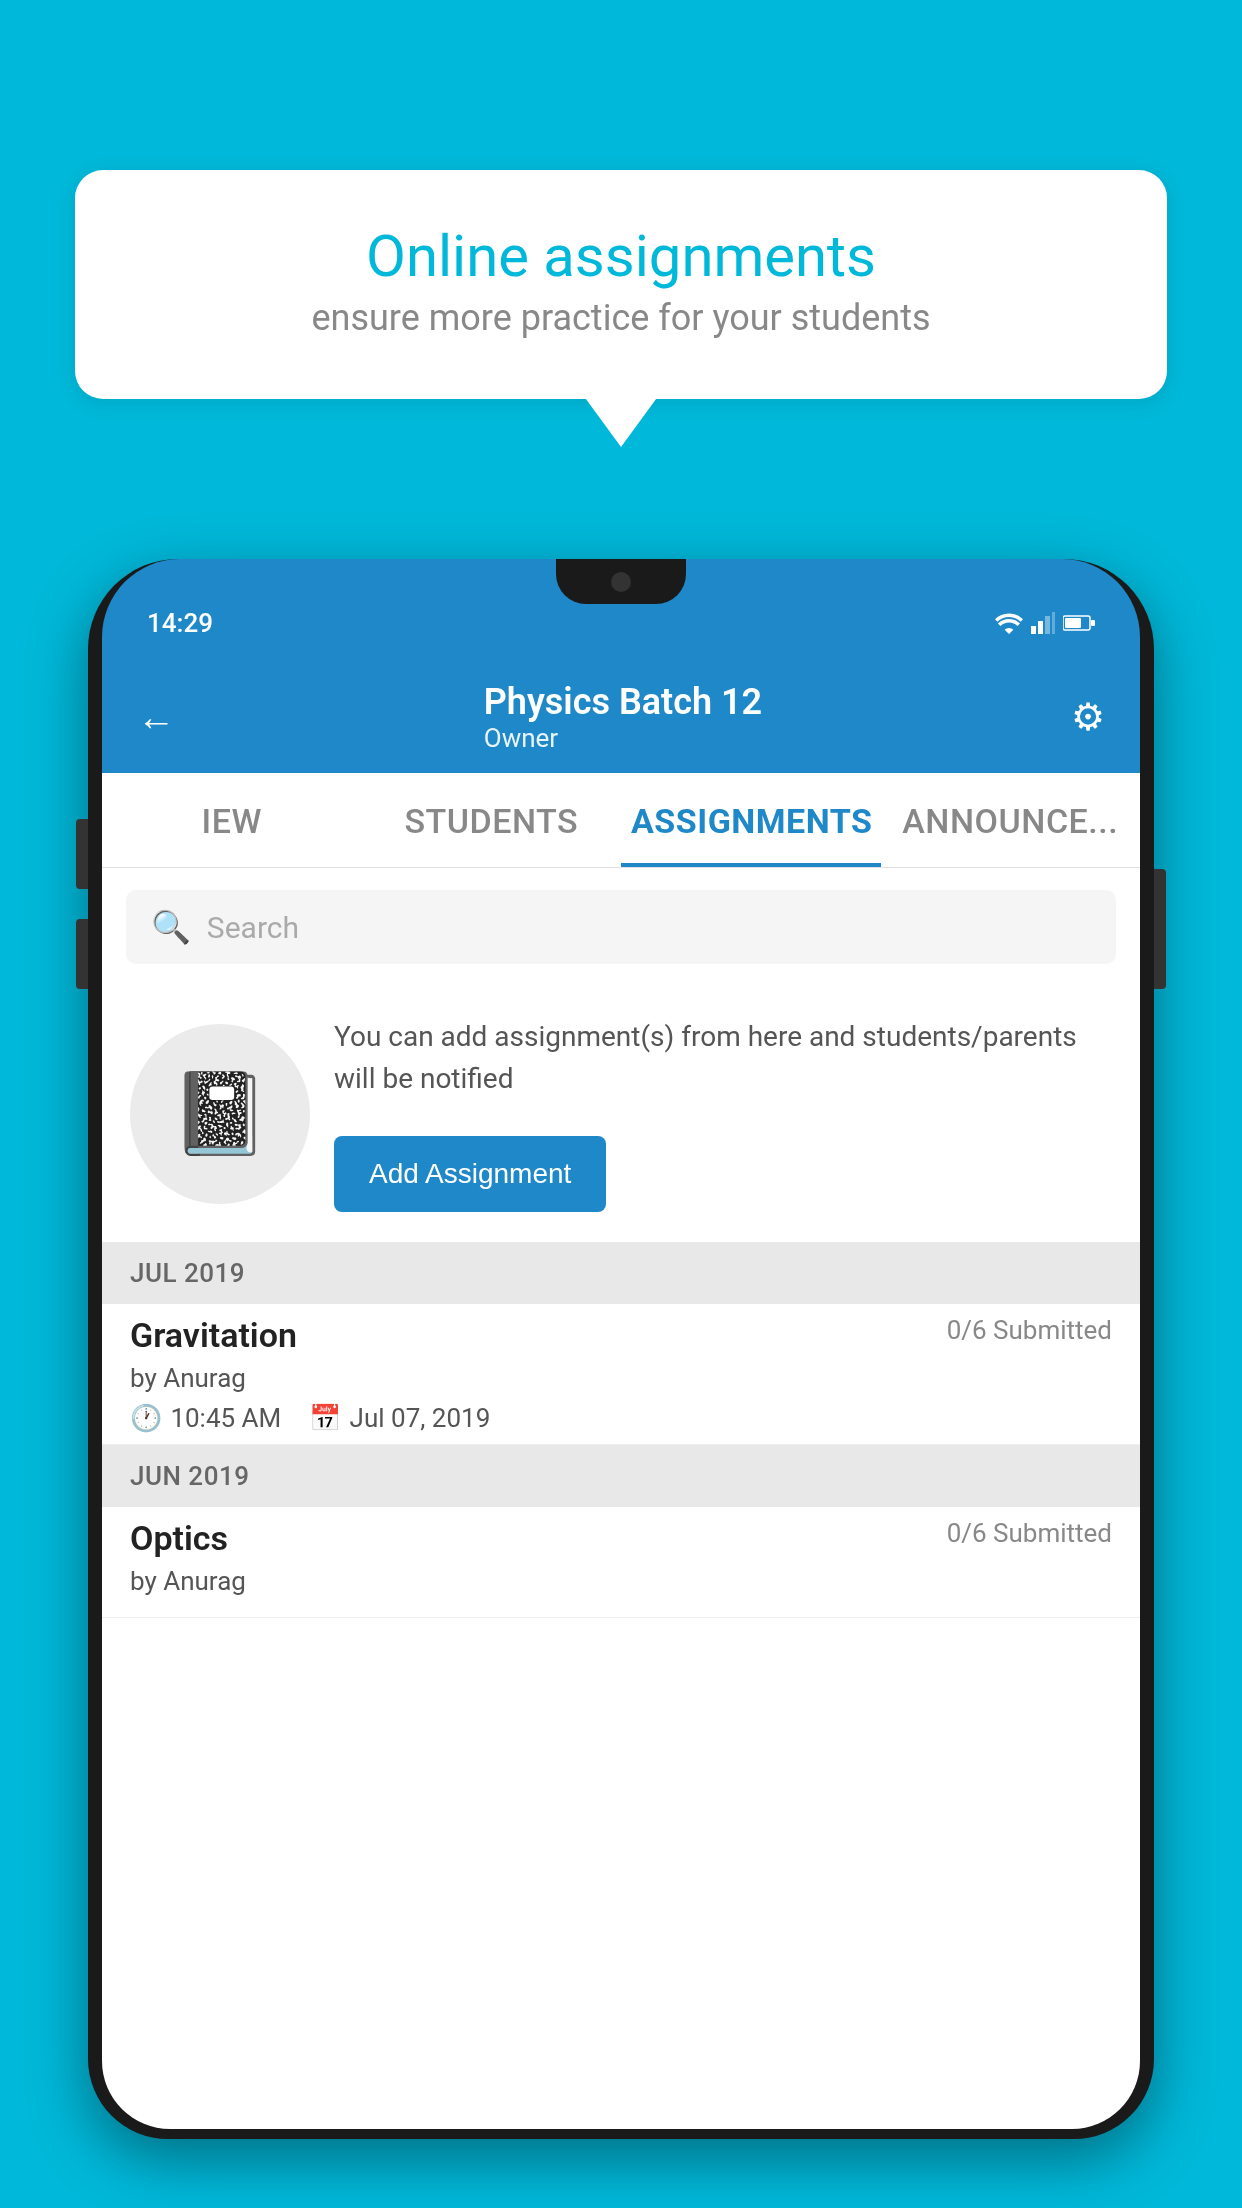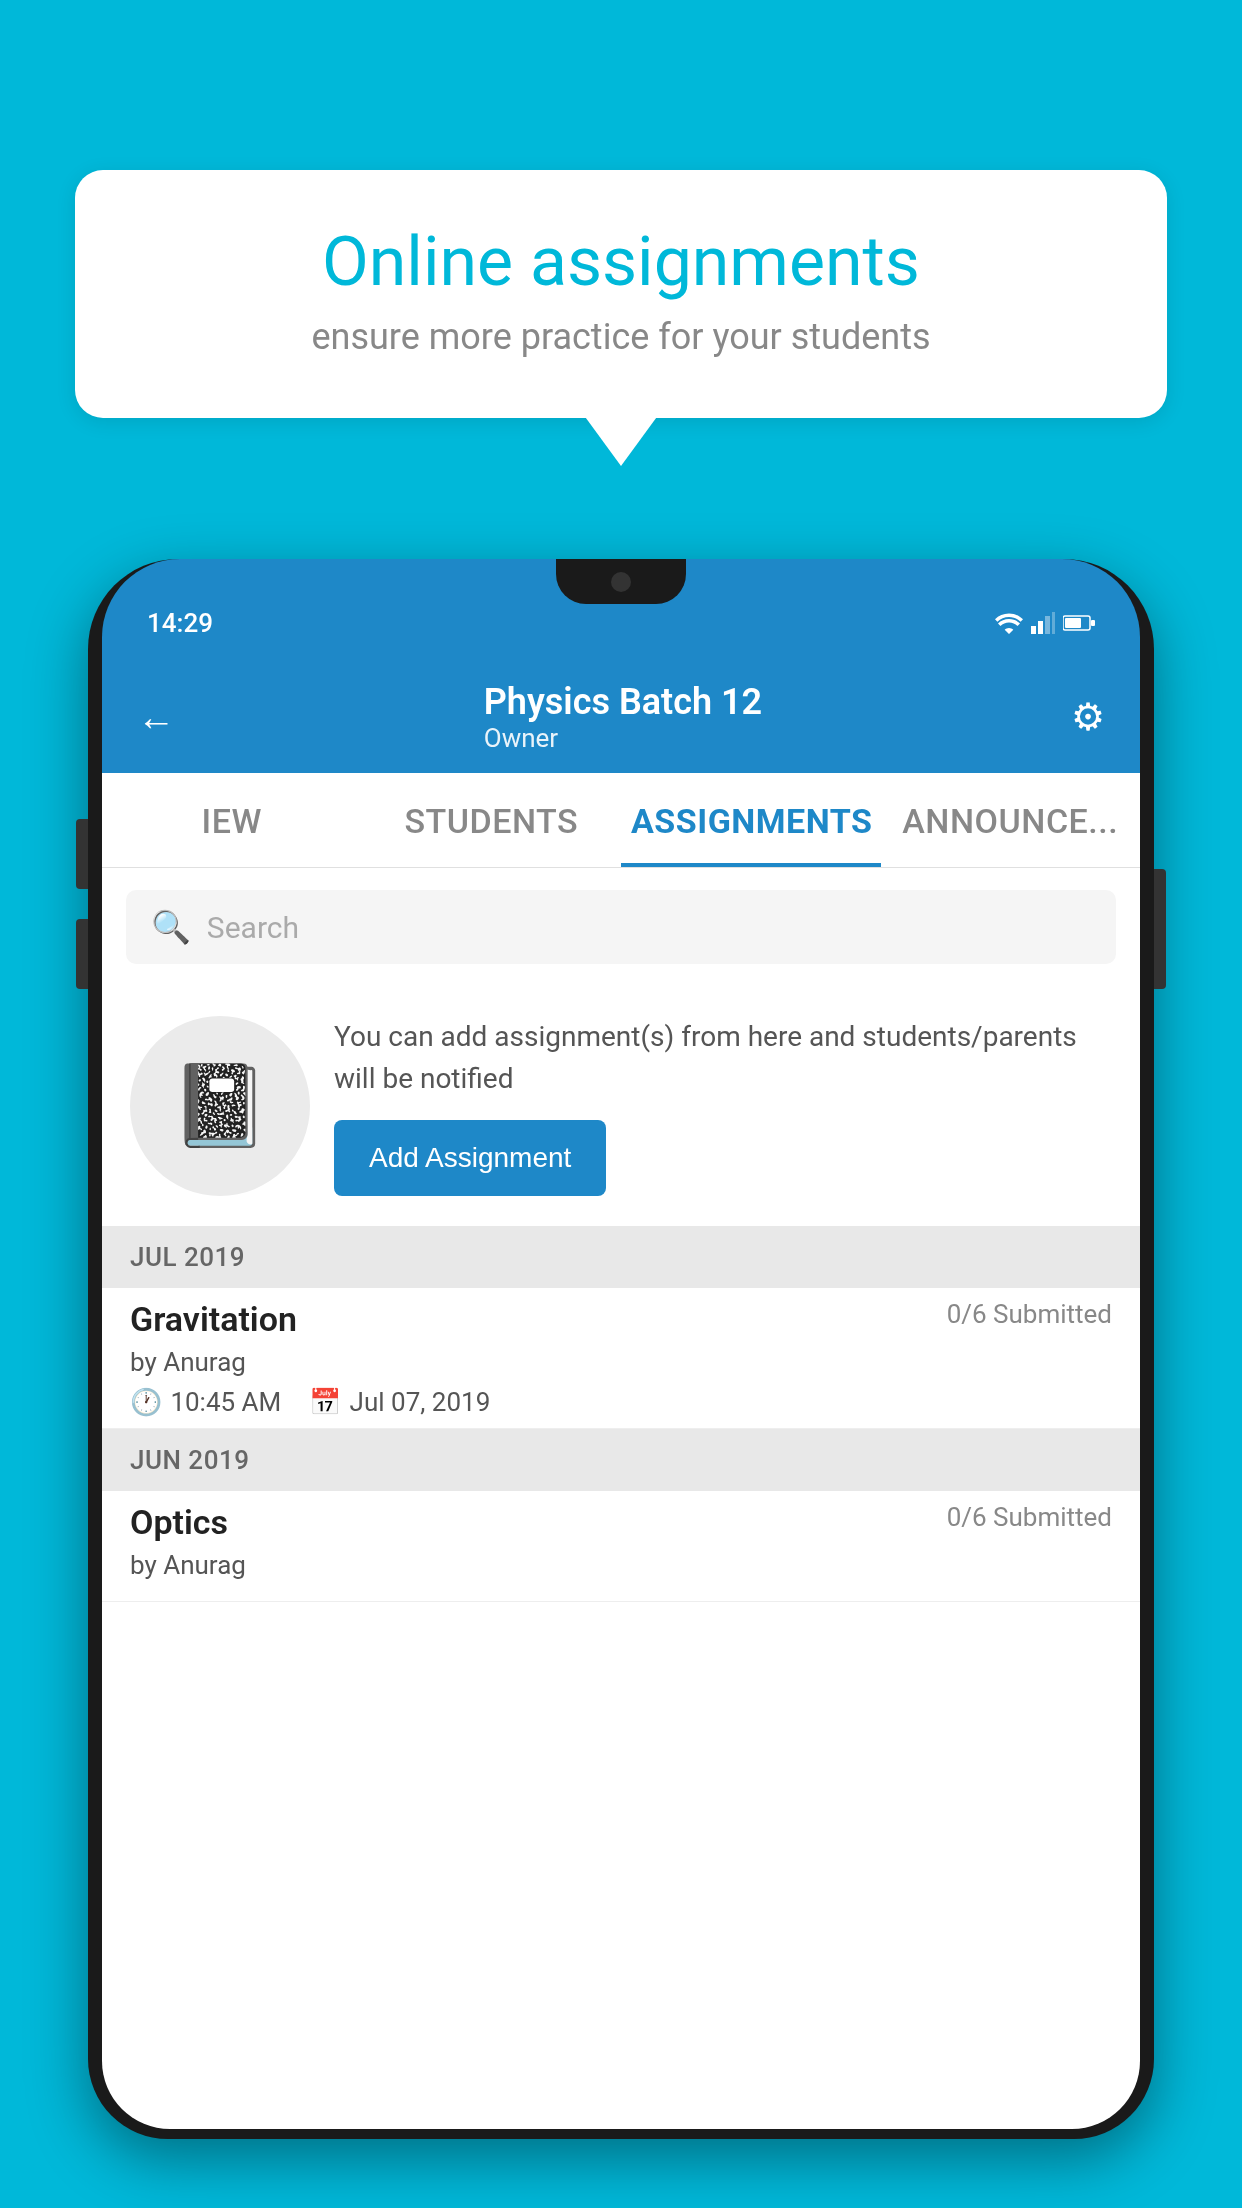--- a/index.html
+++ b/index.html
@@ -37,24 +37,24 @@
       left: 50%;
       transform: translateX(-50%);
       width: 0;
       height: 0;
       border-left: 38px solid transparent;
       border-right: 38px solid transparent;
       border-top: 52px solid white;
     }
 
     .speech-bubble-title {
-      font-size: 68px;
+      font-size: 58px;
       color: #00b8d9;
       font-weight: 400;
-      margin-bottom: 16px;
+      margin-bottom: 8px;
       line-height: 1.1;
     }
 
     .speech-bubble-subtitle {
       font-size: 36px;
       color: #888;
       font-weight: 400;
     }
 
     
@@ -250,21 +250,21 @@
     }
 
     .promo-content {
       flex: 1;
     }
 
     .promo-text {
       font-size: 28px;
       color: #555;
       line-height: 1.5;
-      margin-bottom: 20px;
+      margin-bottom: 36px;
     }
 
     .add-assignment-btn {
       background: #1e88c8;
       color: white;
       border: none;
       border-radius: 8px;
       padding: 22px 35px;
       font-size: 28px;
       font-weight: 500;

